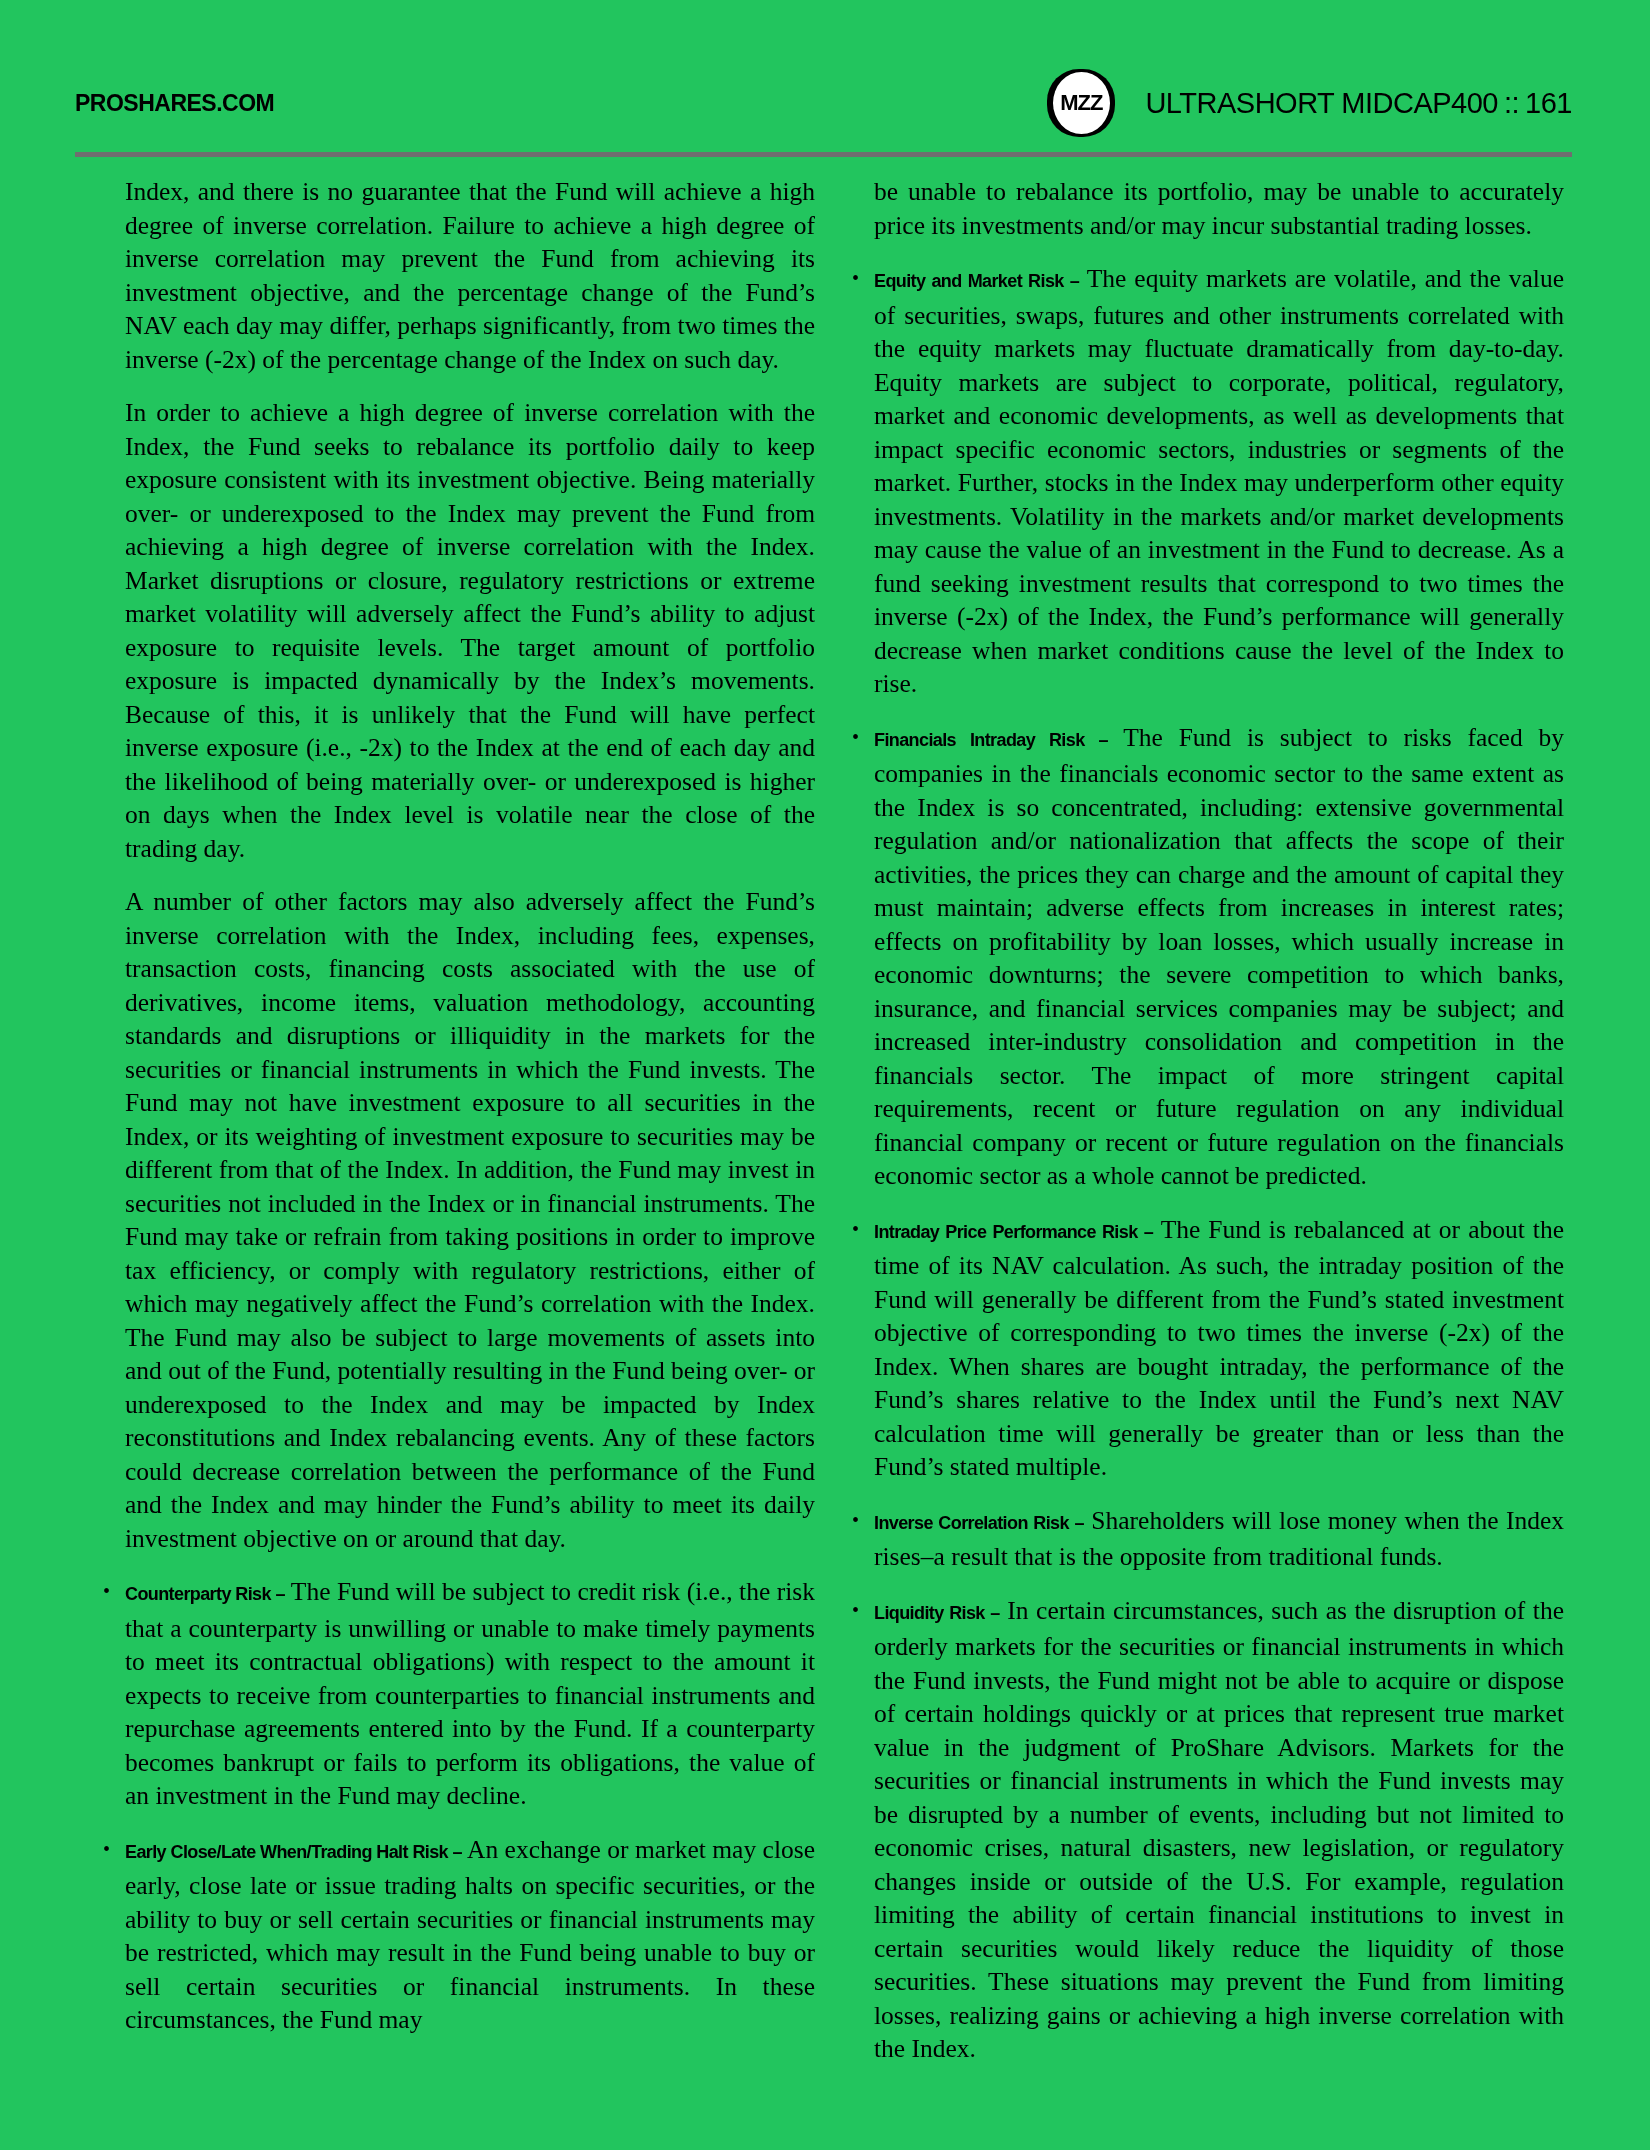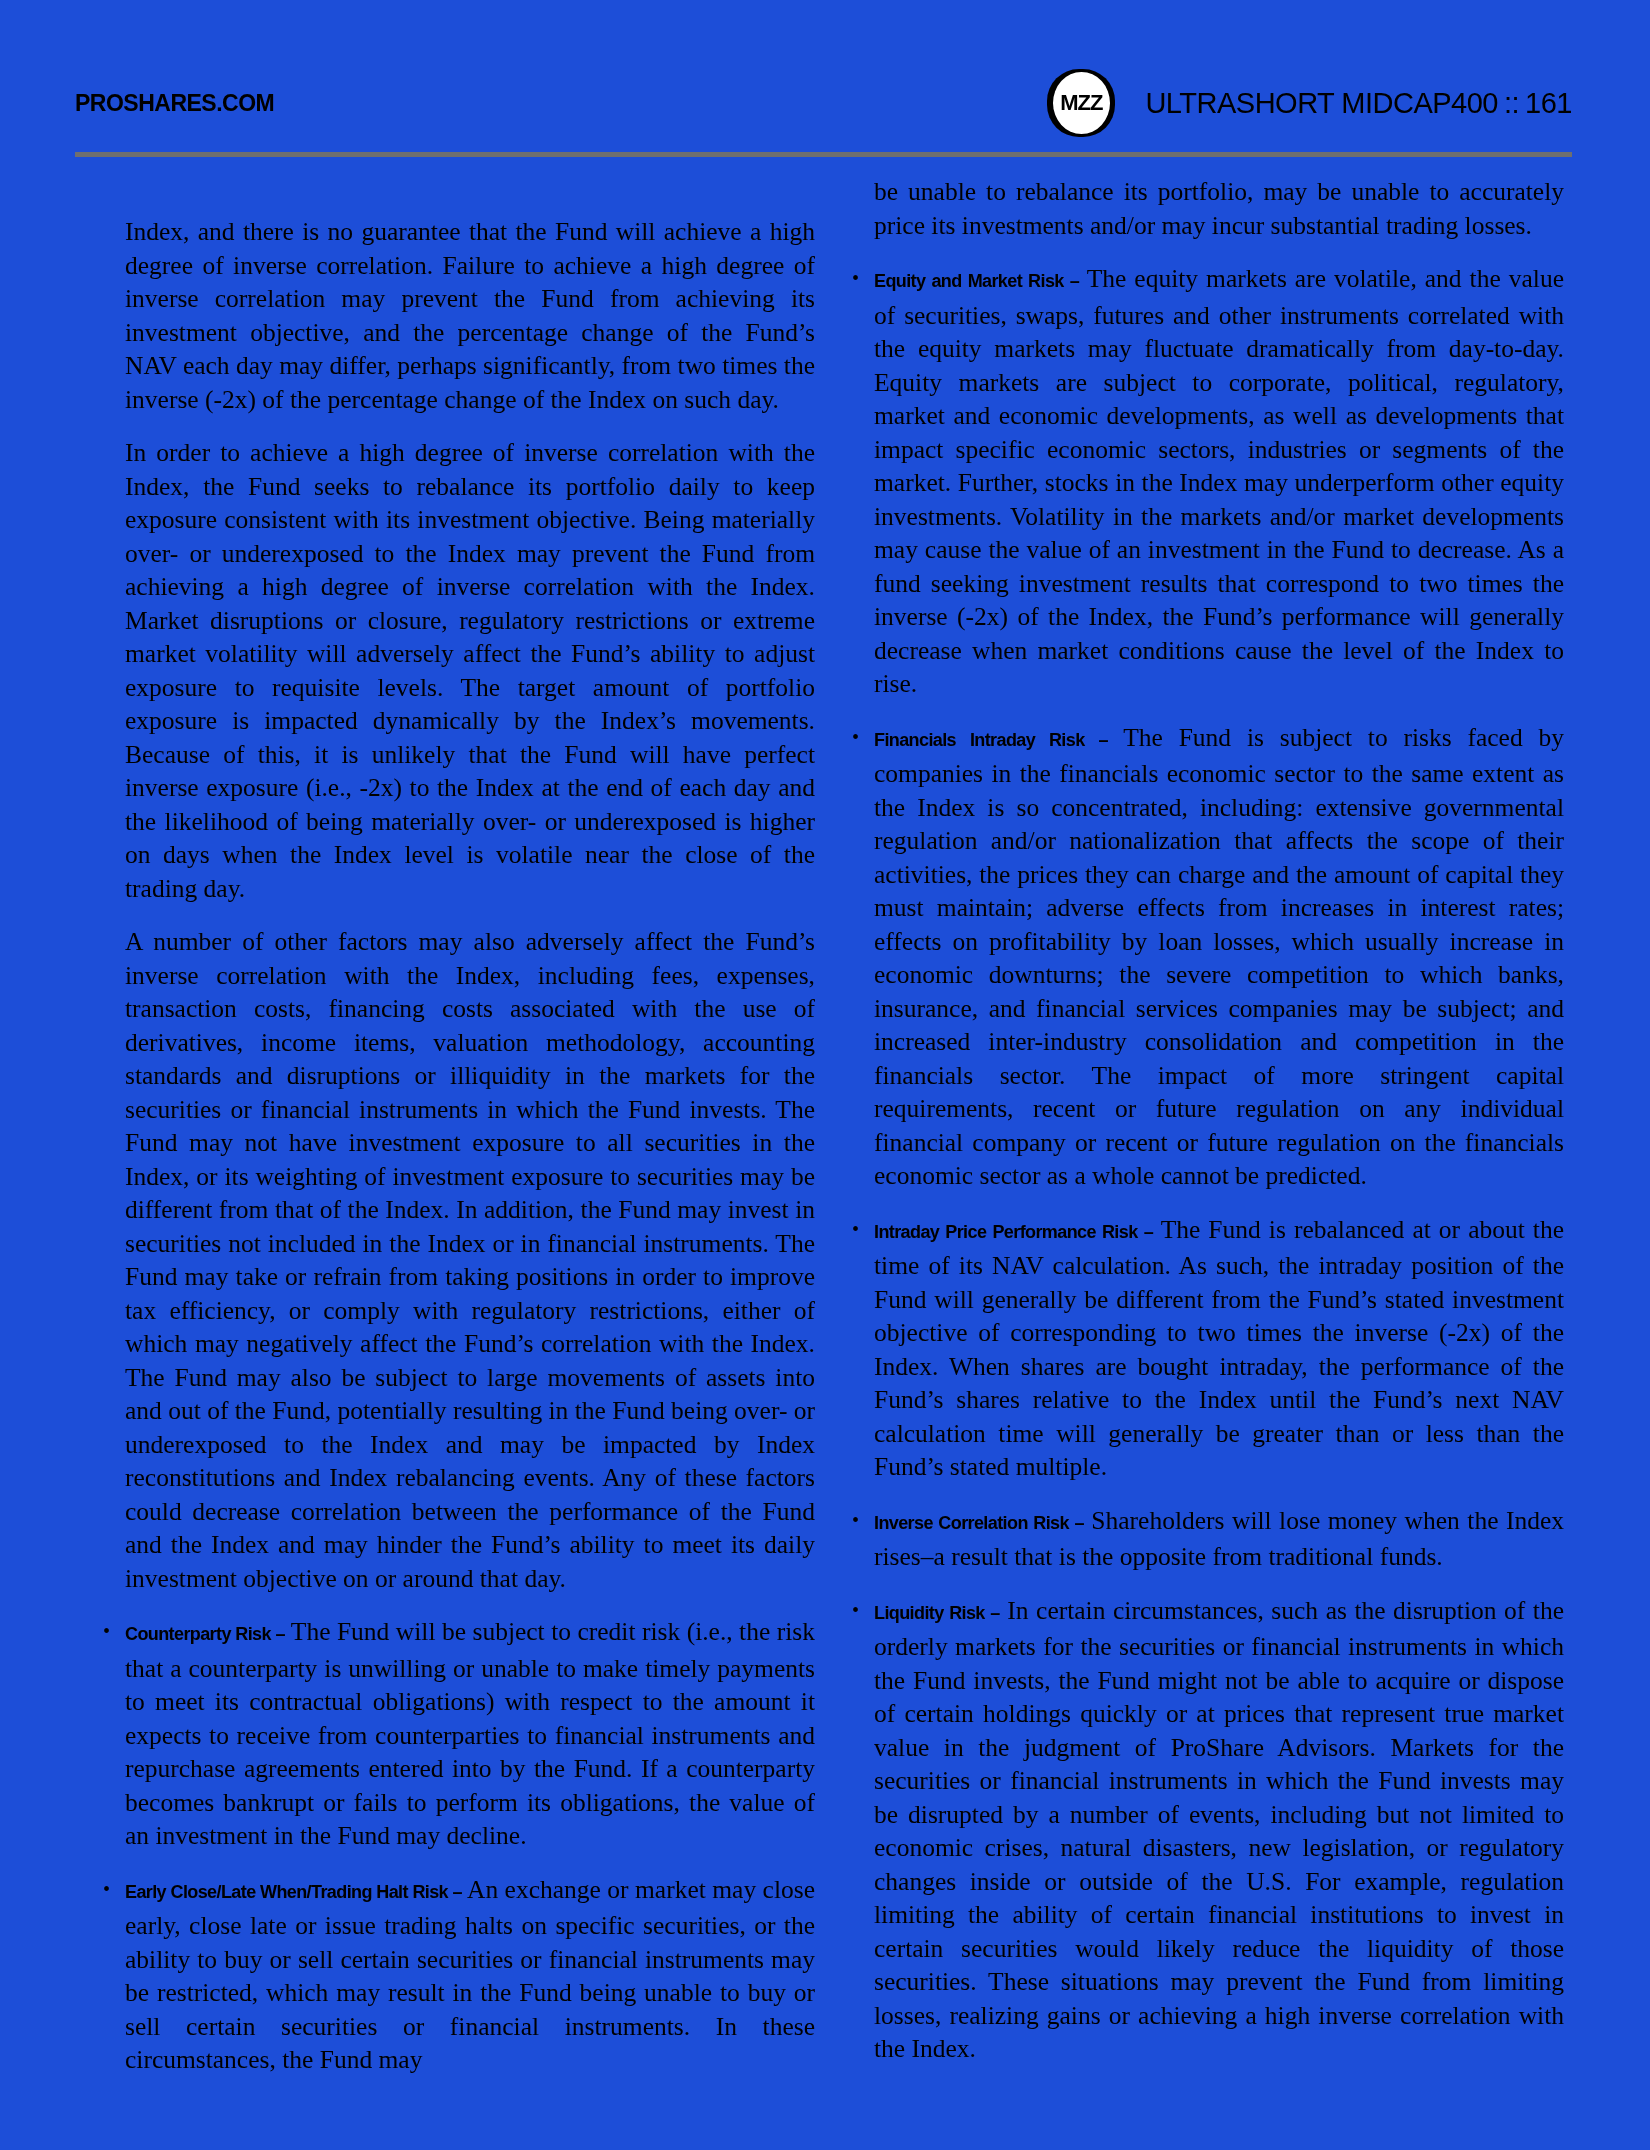--- a/index.html
+++ b/index.html
@@ -1,19 +1,19 @@
 <!DOCTYPE html>
 <html lang="en"><head>
 <meta charset="utf-8">
 <style>
   html,body{margin:0;padding:0;background:#e8e8e8;}
   .page{
     position:relative;
     width:1650px;height:2150px;
-    background:#1d4ed8;
+    background:#22c55e;
     font-family:"Liberation Serif", serif;
     color:#000;
     overflow:hidden;
   }
   
   .header{
     position:absolute;top:68px;left:75px;right:78px;height:70px;
     display:flex;align-items:center;
   }
   .site{
@@ -44,21 +44,21 @@
   .fund-title .sep{padding:0 6px;}
   .header-rule{
     position:absolute;top:152px;left:75px;width:1497px;height:5px;
     background:#6f6f6f;
   }
   
   .col{
     position:absolute;top:175px;width:712px;
     font-size:25.5px;line-height:33.5px;
   }
-  .col-left{left:103px;margin-top:40px;}
+  .col-left{left:103px;}
   .col-right{left:852px;}
   .para{
     margin:0 0 20px 22px;
     text-align:justify;
   }
   .bullet{
     display:flex;margin:0 0 20px 0;
   }
   .bullet .dot{
     flex:none;width:22px;

